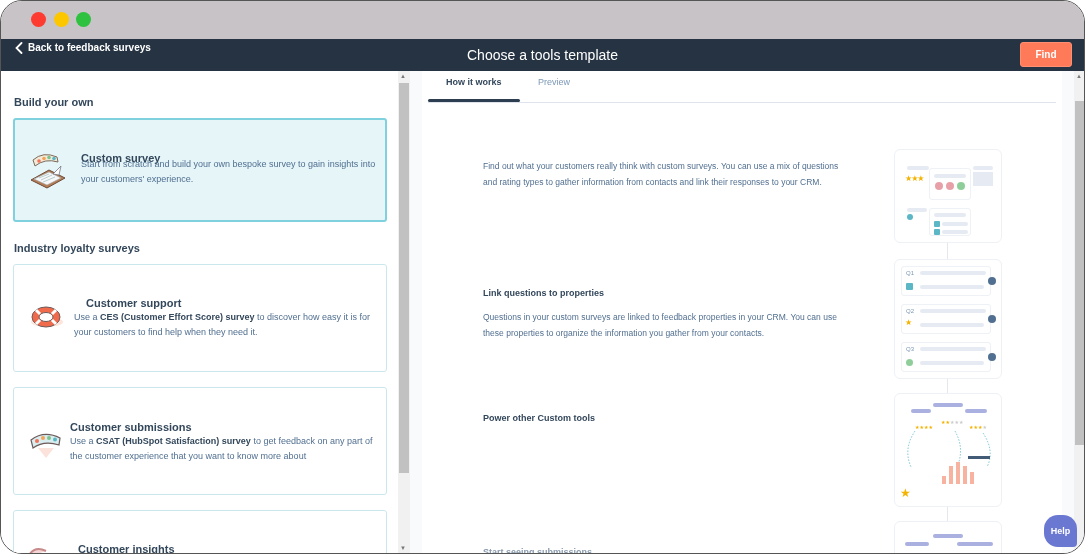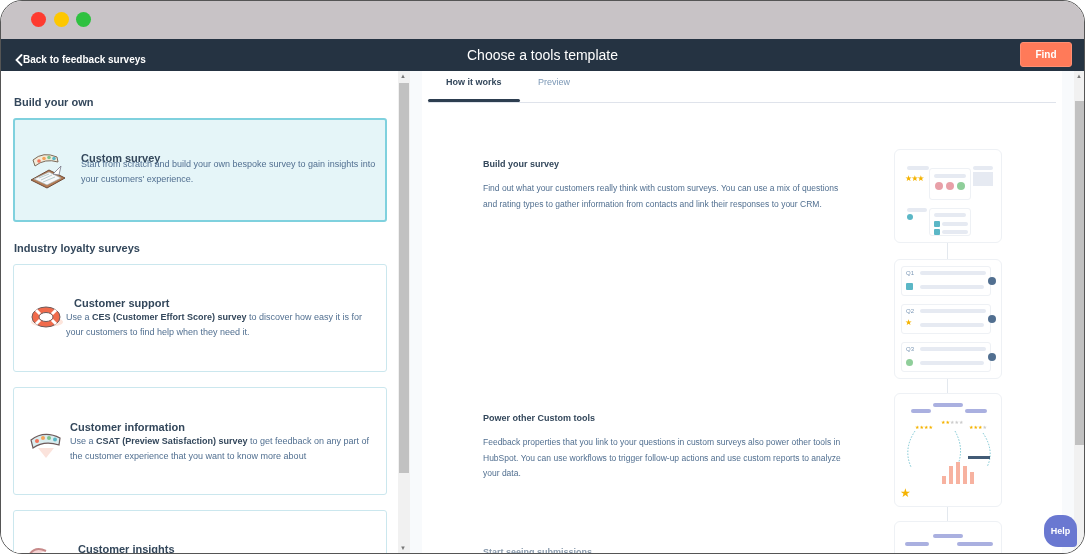--- a/index.html
+++ b/index.html
@@ -18,22 +18,22 @@
   .dot { position: absolute; top: 11px; width: 15px; height: 15px; border-radius: 50%; }
   .dot.red { left: 30px; background: #fe3b30; }
   .dot.yellow { left: 53px; background: #fdc700; }
   .dot.green { left: 75px; background: #2fc140; }
 
   .appbar {
     position: absolute; left: 0; top: 38px; width: 100%; height: 32px;
     background: #253342; color: #fff;
   }
   .back-link {
-    position: absolute; left: 14px; top: 12px; height: 17px; display: flex; align-items: center;
-    font-size: 10px; font-weight: bold; color: #fff; cursor: pointer; 
+    position: absolute; left: 14px; top: 0; height: 17px; display: flex; align-items: center;
+    font-size: 10px; font-weight: bold; color: #fff; cursor: pointer; gap: 5px;
   }
   .back-link svg { width: 8px; height: 12px; }
   .page-title {
     position: absolute; left: 0; right: 0; top: 0; height: 32px; line-height: 32px;
     text-align: center; font-size: 14px; color: #fff;
   }
   .next-button {
     position: absolute; right: 12px; top: 3px; width: 52px; height: 25px;
     background: #ff7a59; color: #fff; font-size: 10px; font-weight: bold;
     border: 1px solid #ff8f73; border-radius: 3px; cursor: pointer;
@@ -145,35 +145,35 @@
 
     <div class="section-heading" style="top:171px">Industry loyalty surveys</div>
 
     <div class="card" style="top:193px;height:108px">
       <svg class="card-icon" style="top:30px;left:10px" viewBox="0 0 46 46">
         <ellipse cx="23" cy="27" rx="16" ry="5" fill="#fde5dc"></ellipse>
         <ellipse cx="22" cy="22" rx="14" ry="10" fill="#f06b4c" stroke="#6d5a5a" stroke-width="1"></ellipse>
         <ellipse cx="22" cy="22" rx="7" ry="4.5" fill="#fff" stroke="#6d5a5a" stroke-width="1"></ellipse>
         <path d="M12 15 L16 19 M32 15 L28 19 M12 29 L16 25 M32 29 L28 25" stroke="#fff" stroke-width="3"></path>
       </svg>
-      <div class="card-title" style="left:60px;top:32px">Customer support</div>
-      <div class="card-desc" style="left:52px;top:45px;width:305px"><span>Use a </span><b>CES (Customer Effort Score) survey</b><span> to discover how easy it is for your customers to find help when they need it.</span></div>
+      <div class="card-title" style="left:72px;top:32px">Customer support</div>
+      <div class="card-desc" style="left:60px;top:45px;width:305px"><span>Use a </span><b>CES (Customer Effort Score) survey</b><span> to discover how easy it is for your customers to find help when they need it.</span></div>
     </div>
 
     <div class="card" style="top:316px;height:108px">
       <svg class="card-icon" style="top:30px;left:10px" viewBox="0 0 46 46">
         <path d="M14 30 L22 40 L30 30 Z" fill="#fbe3dc"></path>
         <path d="M7 22 Q20 12 36 20 L35 27 Q20 22 9 30 Z" fill="#d9ecee" stroke="#6d5a5a" stroke-width="1.2"></path>
         <circle cx="13" cy="23" r="2" fill="#f2735a"></circle>
           <circle cx="19" cy="20" r="2" fill="#f5a35a"></circle>
         <circle cx="25" cy="20" r="2" fill="#7dc48c"></circle>
           <circle cx="31" cy="21.5" r="2" fill="#5bb7c6"></circle>
       </svg>
-      <div class="card-title" style="left:56px;top:33px">Customer information</div>
-      <div class="card-desc" style="left:56px;top:46px;width:305px"><span>Use a </span><b>CSAT (Preview Satisfaction) survey</b><span> to get feedback on any part of the customer experience that you want to know more about</span></div>
+      <div class="card-title" style="left:56px;top:33px">Customer submissions</div>
+      <div class="card-desc" style="left:56px;top:46px;width:305px"><span>Use a </span><b>CSAT (HubSpot Satisfaction) survey</b><span> to get feedback on any part of the customer experience that you want to know more about</span></div>
     </div>
 
     <div class="card" style="top:439px;height:60px">
       <svg class="card-icon" style="top:28px;left:10px;height:20px" viewBox="0 0 46 20">
         <path d="M4 18 Q10 6 22 12" stroke="#c78a8a" stroke-width="2" fill="#f6d5d5"></path>
       </svg>
       <div class="card-title" style="left:64px;top:32px">Customer insights</div>
     </div>
   </div>
 
@@ -185,26 +185,28 @@
 
   <div class="right-panel">
     <div class="right-inner">
       <div class="tabs">
         <div class="tab active">How it works</div>
         <div class="tab inactive">Preview</div>
         <div class="tab-underline"></div>
       </div>
 
       <div class="step" style="top:88px">
-        <div class="step-title">Build your survey</div>
         <div class="step-desc">Find out what your customers really think with custom surveys. You can use a mix of questions and rating types to gather information from contacts and link their responses to your CRM.</div>
+      </div>
+      <div class="step" style="top:217px">
+        <div class="step-title">Link questions to properties</div>
+        <div class="step-desc">Questions in your custom surveys are linked to feedback properties in your CRM. You can use these properties to organize the information you gather from your contacts.</div>
       </div>
       <div class="step" style="top:342px">
         <div class="step-title">Power other Custom tools</div>
-        <div class="step-desc">Feedback properties that you link to your questions in custom surveys also power other tools in HubSpot. You can use workflows to trigger follow-up actions and use custom reports to analyze your data.</div>
       </div>
       <div class="step" style="top:476px">
         <div class="step-title" style="color:#8a9bad">Start seeing submissions</div>
       </div>
 
       <div class="illus" style="top:78px;height:94px">
         <div class="bar" style="left:12px;top:16px;width:22px"></div>
         <div style="position:absolute;left:10px;top:24px;font-size:8px;color:#f5b301;letter-spacing:-1px">★★★</div>
         <div class="subcard" style="left:34px;top:18px;width:42px;height:32px">
           <div class="bar" style="left:4px;top:5px;width:32px"></div>

